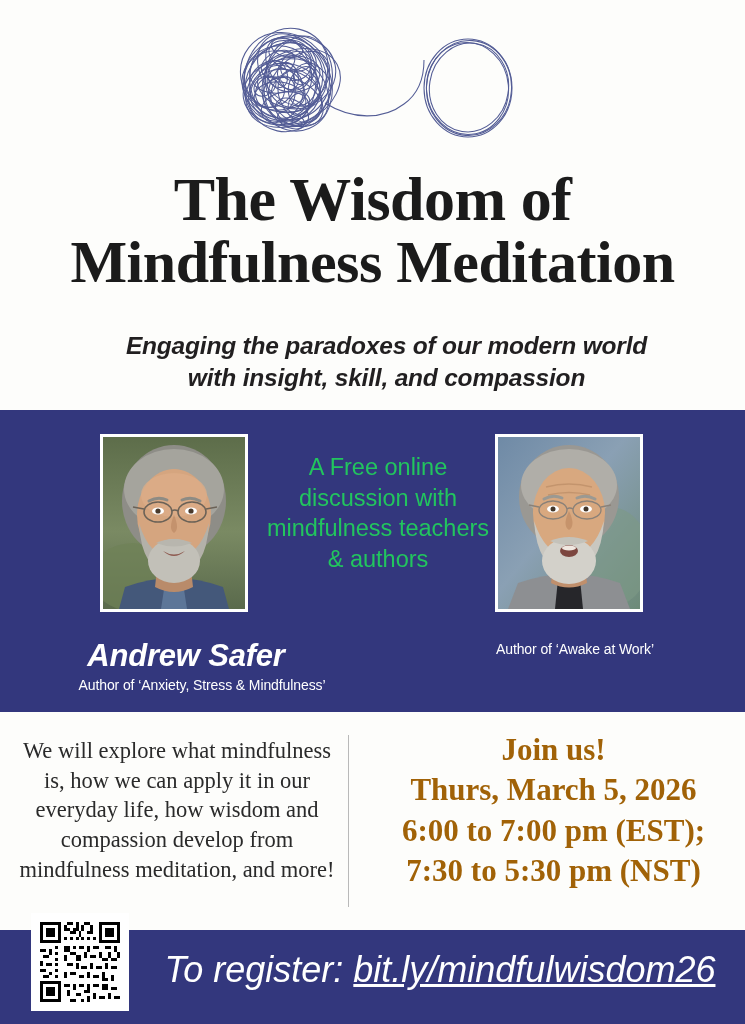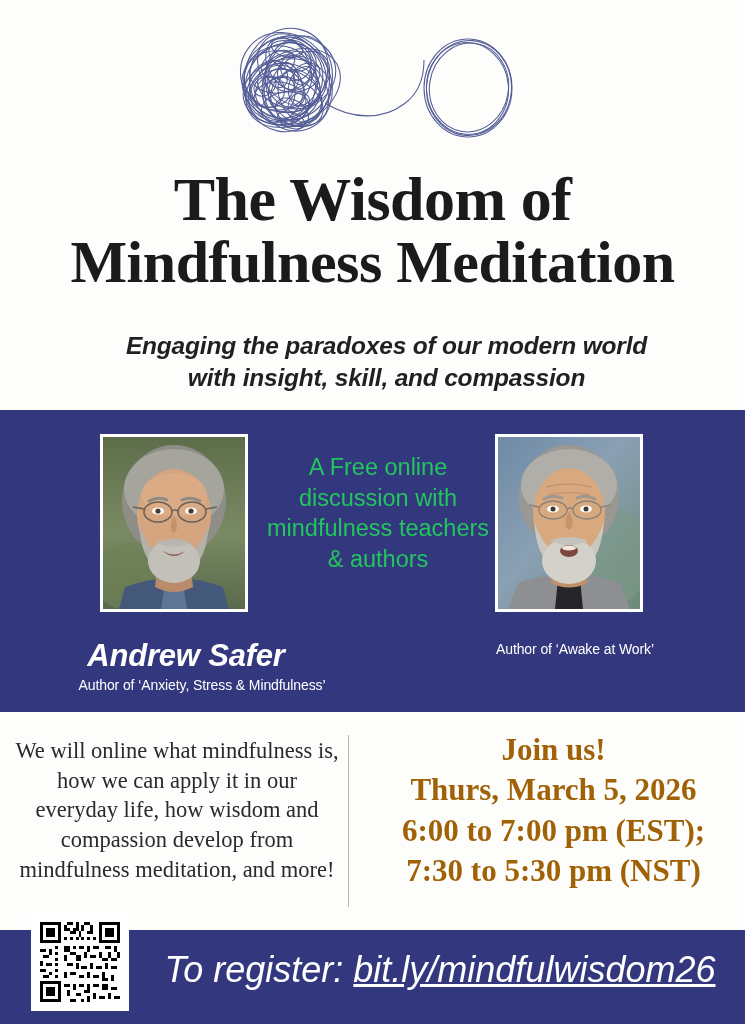--- a/index.html
+++ b/index.html
@@ -375,21 +375,21 @@
     <div class="speaker left">
       <div class="speaker-name">Andrew Safer</div>
       <div class="speaker-credit">Author of ‘Anxiety, Stress &amp; Mindfulness’</div>
     </div>
 
     <div class="speaker right">
       <div class="speaker-credit">Author of ‘Awake at Work’</div>
     </div>
   </div>
 
-  <div class="desc-block">We will online what mindfulness is, how we can apply it in our everyday life, how wisdom and compassion develop from mindfulness meditation, and more!</div>
+  <div class="desc-block">We will explore what mindfulness is, how we can apply it in our everyday life, how wisdom and compassion develop from mindfulness meditation, and more!</div>
 
   <div class="divider"></div>
 
   <div class="date-block">
     <div class="date-line joinus">Join us!</div>
     <div class="date-line">Thurs, March 5, 2026</div>
     <div class="date-line">6:00 to 7:00 pm (EST);</div>
     <div class="date-line">7:30 to 5:30 pm (NST)</div>
   </div>
 

